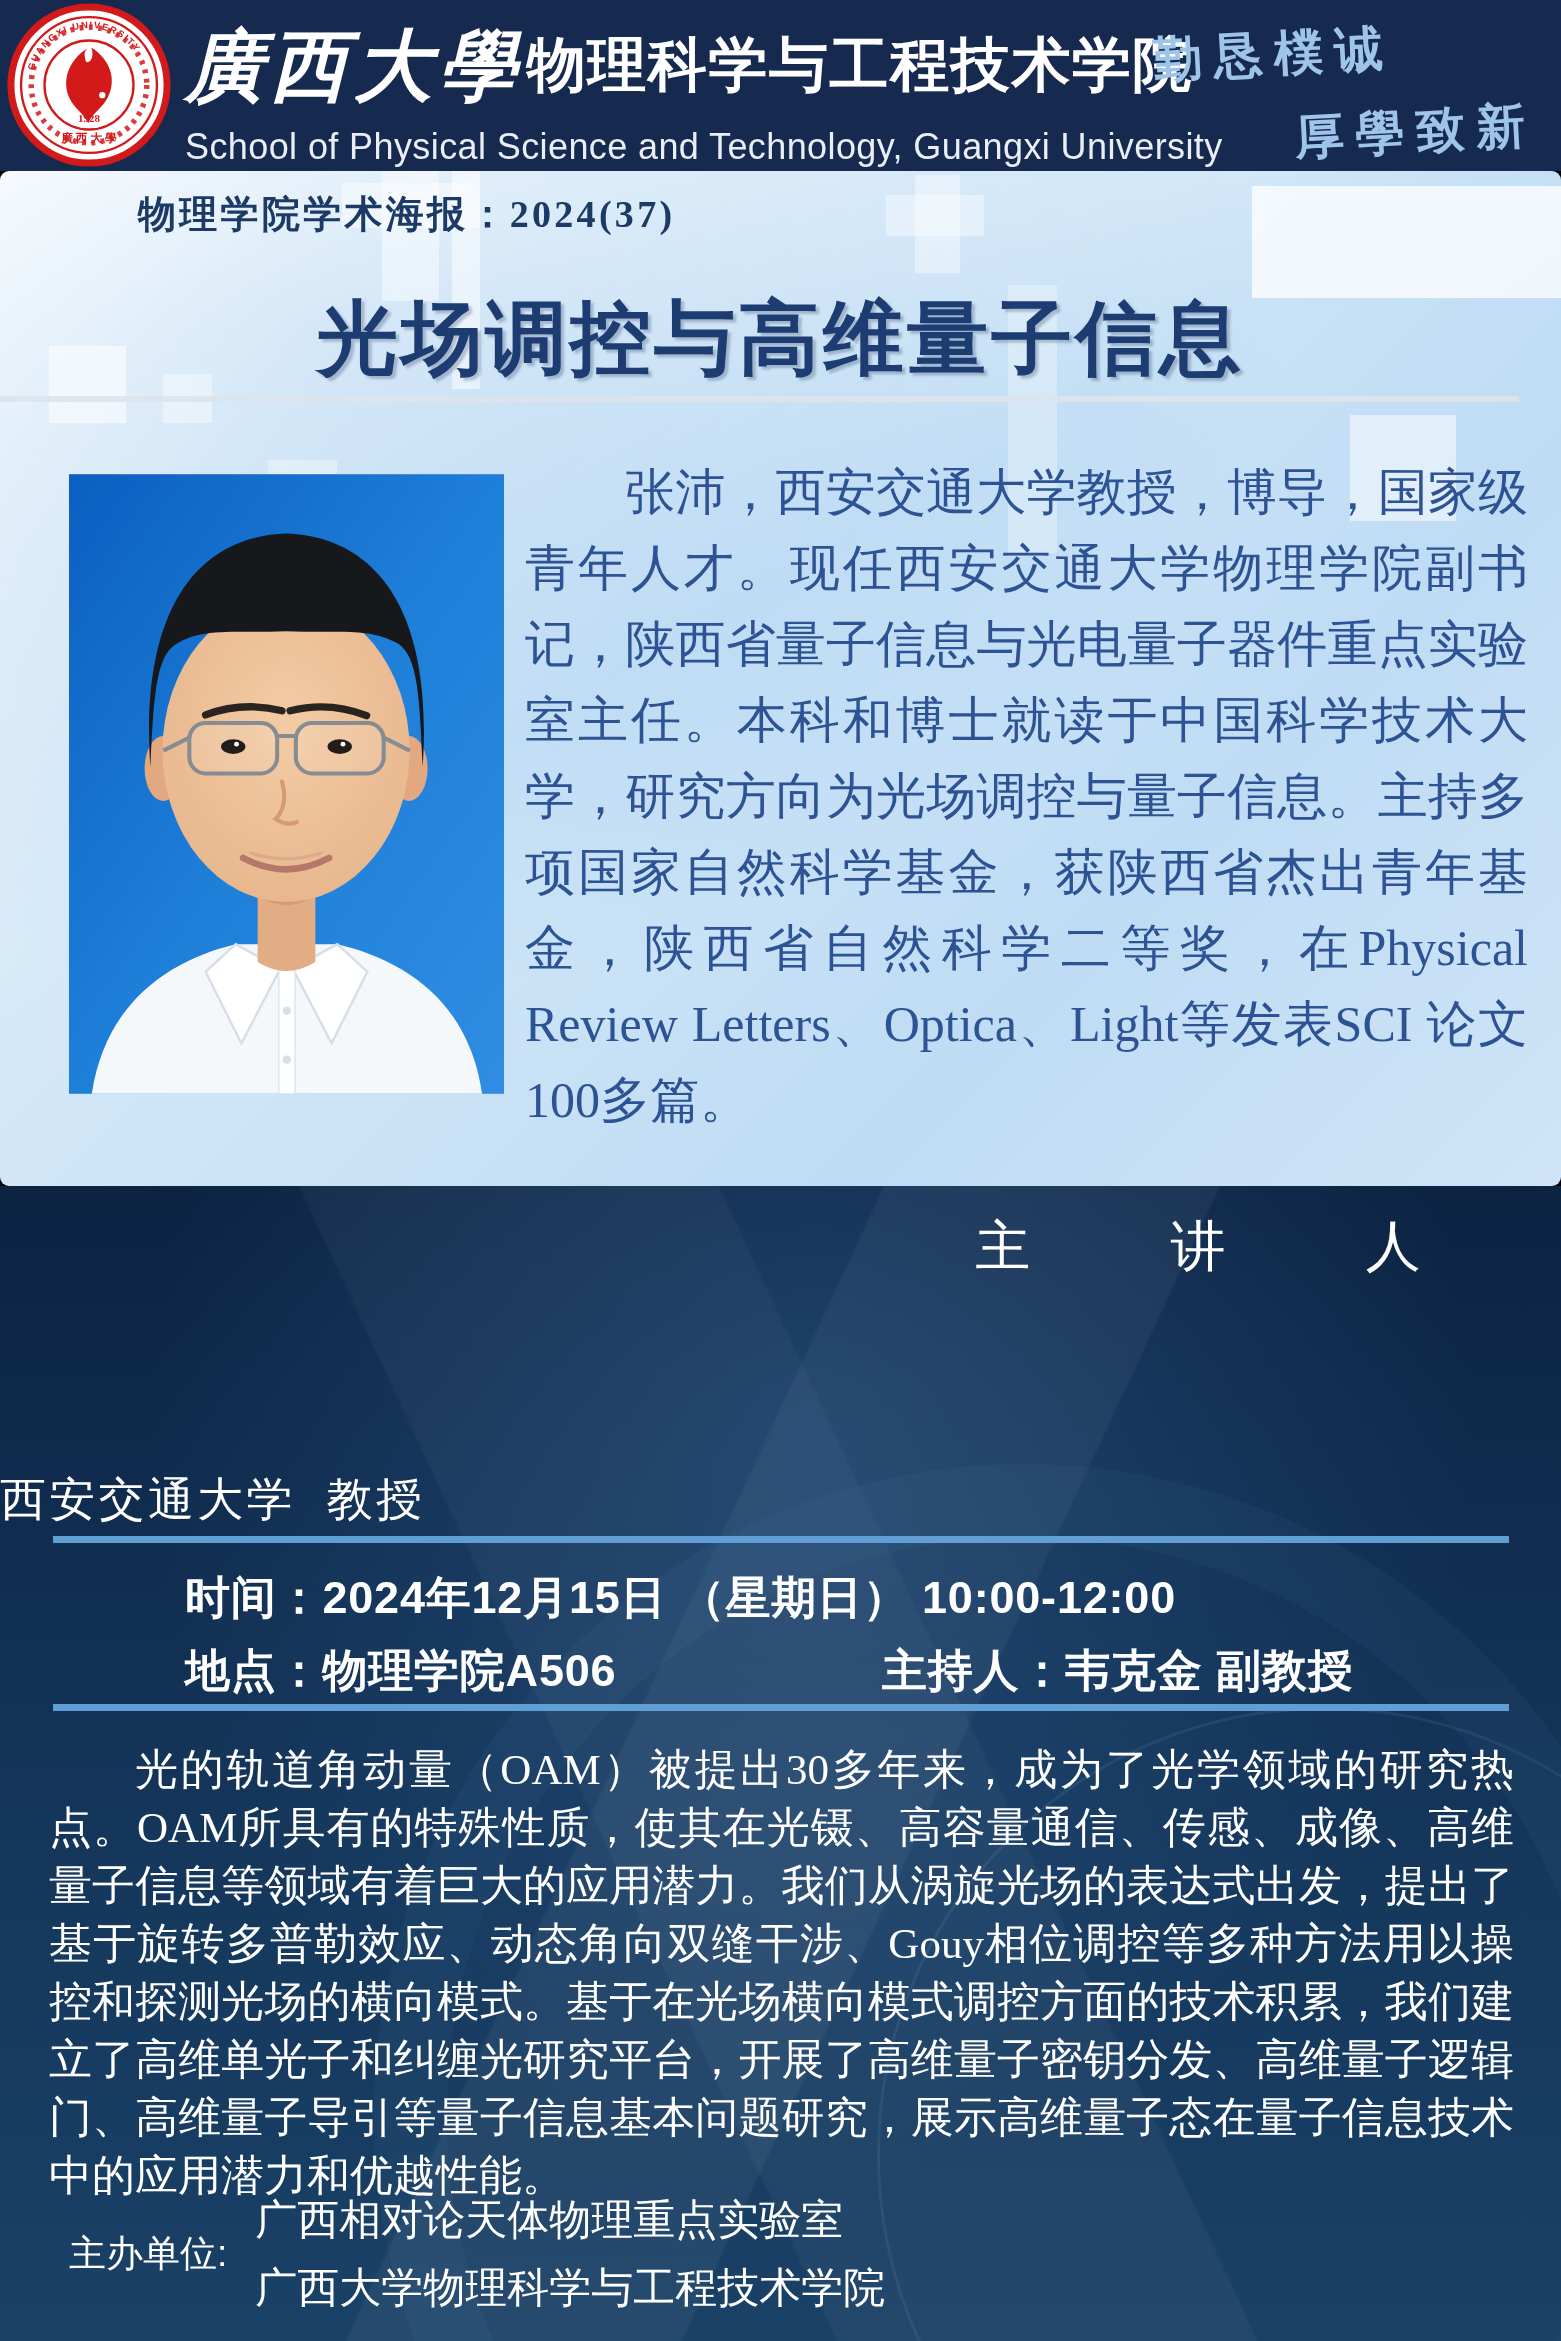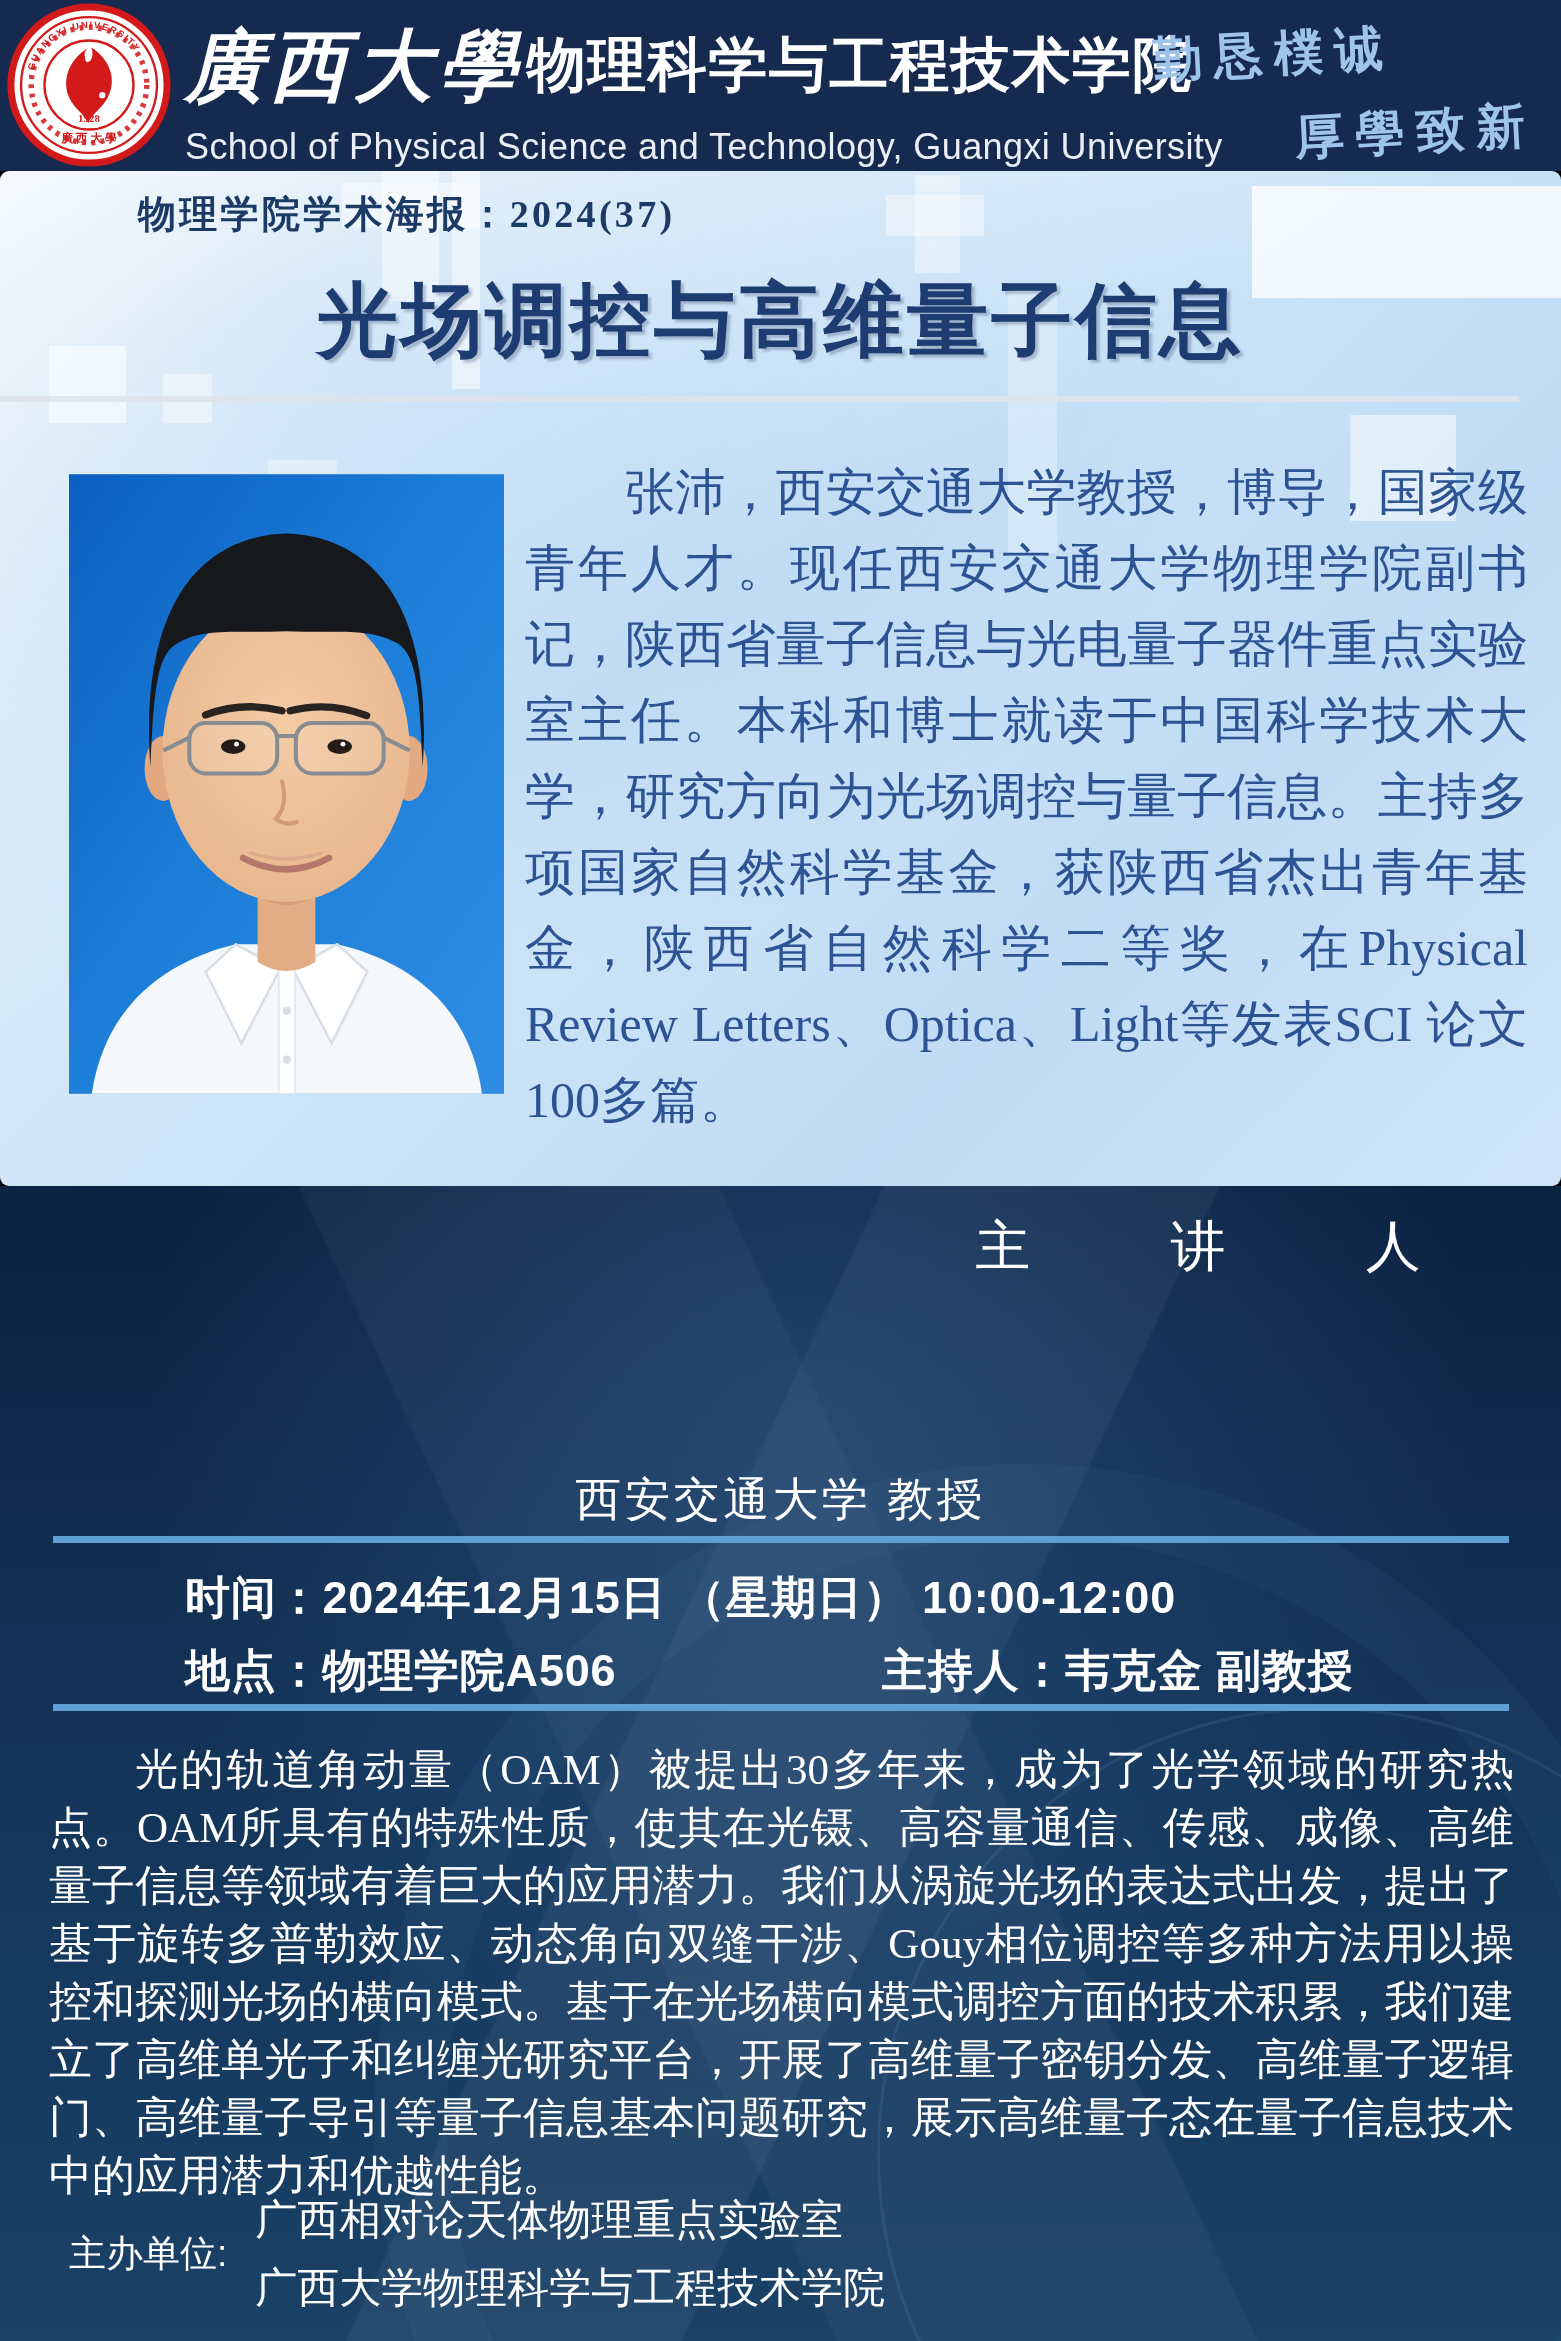--- a/index.html
+++ b/index.html
@@ -35,21 +35,21 @@
   .light{position:absolute;left:0;top:171px;width:1561px;height:1015px;
          background:
            linear-gradient(150deg, rgba(255,255,255,.85) 0%, rgba(255,255,255,0) 45%),
            radial-gradient(ellipse at 20% 15%, #A9CFF0 0%, rgba(169,207,240,0) 55%),
            linear-gradient(135deg,#EAF4FC 0%,#D3E8F8 35%,#BFDCF4 72%,#CFE4F7 100%); border-radius: 9px;}
   .deco{position:absolute;background:#FFFFFF;}
   .rule-title{position:absolute;left:0;top:225px;width:1519px;height:5.7px;
               background:#DDE3EB;opacity:.9;}
   .poster-num{position:absolute;left:138px;top:18px;font-size:38px;color:#1B3A66;
               letter-spacing:3.3px;font-weight:600;}
-  .title{position:absolute;left:0;top:96px;width:1561px;text-align:center;
+  .title{position:absolute;left:0;top:114px;width:1561px;text-align:center;
          font-size:81px;font-weight:800;color:var(--title-color);letter-spacing:3.3px;
          text-shadow:3.3px 3.3px 2.4px rgba(20,40,80,.25);}
   .photo{position:absolute;left:69px;top:303px;width:435px;height:620px;}
   .bio{position:absolute;left:525px;top:283px;width:1003px;
        font-size:50px;line-height:76px;font-weight:400;color:var(--bio-color);
        text-align:justify;text-indent:2em;}
 
   
   .dark{position:absolute;left:0;top:1186px;width:1561px;height:1156px;color:#fff;
         background:
@@ -59,23 +59,23 @@
           linear-gradient(180deg,#0C2342 0%,#102C4E 28%,#15375C 58%,#1A4166 100%);}
   .circle-deco{position:absolute;border-radius:50%;pointer-events:none;}
   .c1{right:-211px;bottom:-260px;width:895px;height:895px;border:3.3px solid rgba(150,190,230,.10);}
   .c2{right:-114px;bottom:-423px;width:1301px;height:1301px;border:73px solid rgba(120,170,215,.05);}
   .speaker-label{position:absolute;left:0;top:24.4px;width:1561px;text-align:right;
                  font-size:55px;letter-spacing:2.55em;text-indent:2.55em;
                  font-family:"Liberation Serif","DejaVu Serif",serif;}
   .speaker-name{position:absolute;left:0;top:104px;width:1561px;text-align:center;
                 font-size:137px;font-weight:600;letter-spacing:8.1px;
                 font-family:"Liberation Serif","DejaVu Serif",serif;}
-  .speaker-affil{position:absolute;left:0;top:283px;width:1561px;text-align:center;
+  .speaker-affil{position:absolute;left:0;top:283px;width:1561px;text-align:left;
                  font-size:46px;letter-spacing:3.3px;
-                 font-family:Liberation Sans, sans-serif;}
+                 font-family:Liberation Mono, monospace;}
   .rule{position:absolute;left:53px;width:1456px;height:7.3px;background:var(--accent);}
   .rule1{top:350px;}
   .rule2{top:518px;}
   .meta-row{position:absolute;left:185px;width:1334px;font-size:45px;font-weight:700;
             letter-spacing:0.8px;white-space:nowrap;}
   .meta-time{top:382px;}
   .meta-venue{top:455px;}
   .meta-host{position:absolute;left:697px;top:0;text-align:center;}
   .abstract{position:absolute;left:49px;top:555px;width:1465px;
             font-size:43px;line-height:58px;text-align:justify;text-indent:2em;

